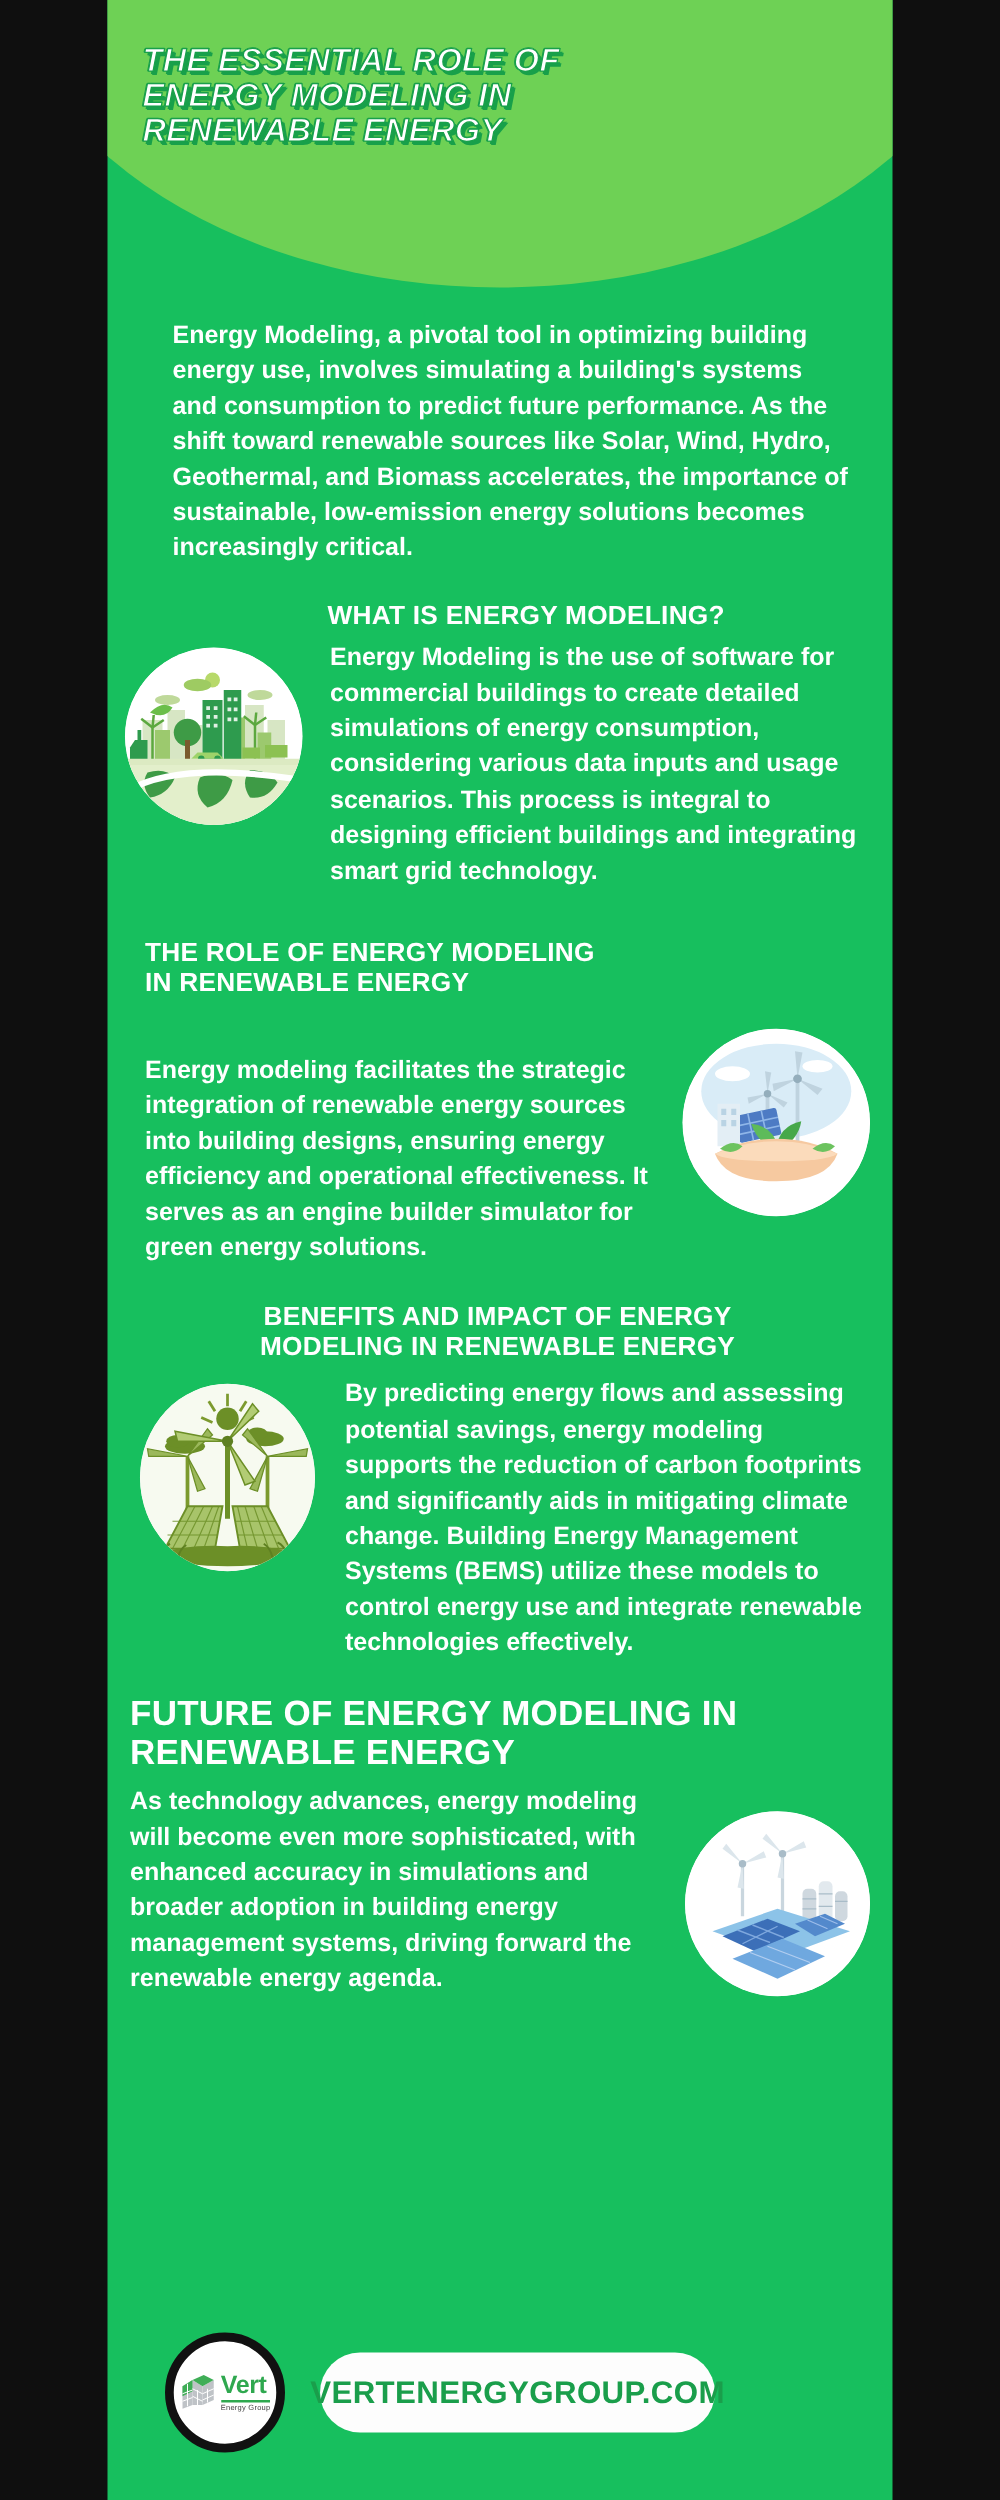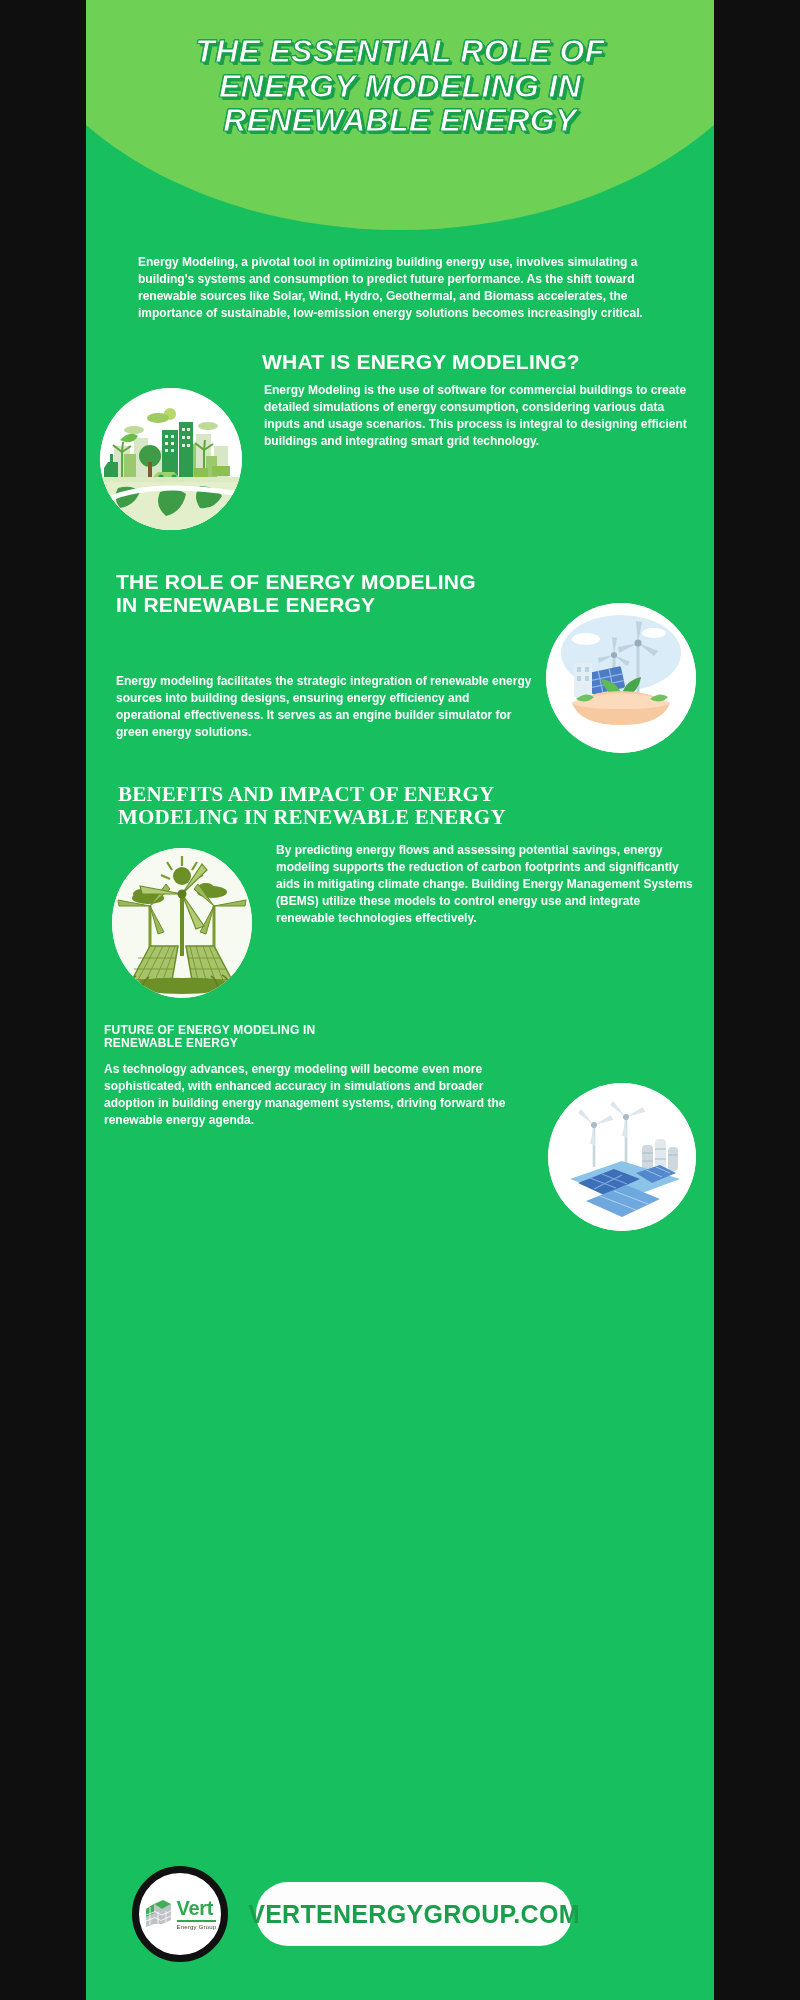--- a/index.html
+++ b/index.html
@@ -30,53 +30,52 @@
     width:128%;
     height:560px;
     background:#6ED155;
     border-radius:50% / 50%;
   }
   .header-title {
     position:absolute;
     left:0; right:0;
     top:34px;
     padding:0 28px;
-    text-align:center;
-    font-size:32px;
+    font-size:26px;
     line-height:1.08;
     font-weight:bold;
     font-style:italic;
     letter-spacing:0.3px;
     color:#ffffff;
     text-transform:uppercase;
     -webkit-text-stroke:1px #18A04A;
     text-shadow:
        2px 2px 0 #18A04A,
        3px 3px 0 #18A04A,
       -1px  0   0 #18A04A,
        0   -1px 0 #18A04A;
   }
   .header-title .tline { display:block; white-space:nowrap; }
 
   
   .body-text {
     color:#ffffff;
-    font-size:12px;
+    font-size:20px;
     line-height:1.42;
     font-weight:bold;
   }
   .section-heading {
     color:#ffffff;
     font-size:21px;
     line-height:1.12;
     font-weight:bold;
     letter-spacing:0.2px;
     text-transform:uppercase;
   }
-  .section-heading.small { font-size:12px; }
+  .section-heading.small { font-size:28px; }
 
   
   .intro {
     padding:14px 34px 0 52px;
   }
 
   .sec {
     position:relative;
     margin-top:28px;
   }
@@ -99,21 +98,21 @@
 
   
   .sec3 { padding:0 18px 0 30px; margin-top:40px; }
   .sec3 .head { margin-bottom:10px; }
   .sec3 .sec-row { align-items:center;margin-top:44px; }
   .sec3 .txt { flex:1 1 auto; padding-right:14px; }
   .sec3 .icon-circle { width:150px; height:150px; margin-top:-58px; }
 
   
   .sec4 { padding:0 18px 0 14px; margin-top:30px; }
-  .sec4 .head { padding:0 18px; margin-bottom:12px;font-family:Liberation Serif, serif; }
+  .sec4 .head { text-align:center; padding:0 18px; margin-bottom:12px; }
   .sec4 .sec-row { align-items:flex-start; }
   .sec4 .icon-circle { width:140px; height:150px; border-radius:50%; margin-top:6px; margin-left:12px; }
   .sec4 .txt { padding-left:24px; padding-right:2px; }
 
   
   .sec5 { padding:0 18px 0 18px; margin-top:26px; }
   .sec5 .head { margin-bottom:10px; }
   .sec5 .sec-row { align-items:flex-start; }
   .sec5 .txt { flex:1 1 auto; padding-right:16px; }
   .sec5 .icon-circle { width:148px; height:148px; margin-top:22px; }

